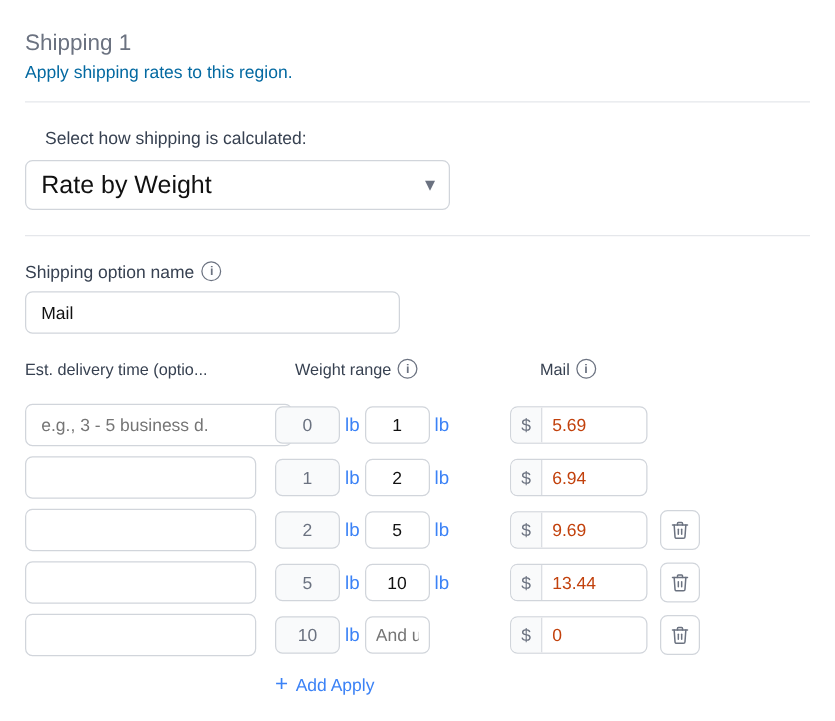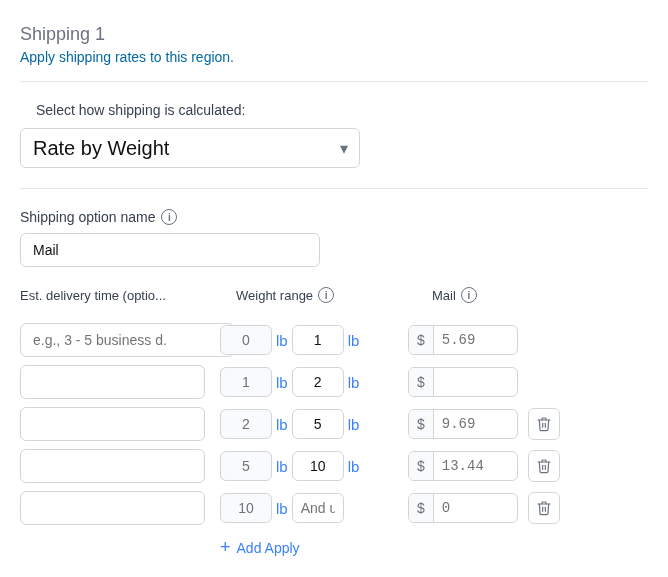--- a/index.html
+++ b/index.html
@@ -170,24 +170,23 @@
       background: #f9fafb;
       color: #6b7280;
       font-size: 14px;
       border-right: 1px solid #d1d5db;
     }
     .rate-input {
       width: 70px;
       padding: 6px 8px;
       border: none;
       font-size: 14px;
-      color: #737373;
+      color: #c2410c;
       outline: none;
       background: #fff;
-      font-family: Liberation Mono, monospace;
     }
     .delete-btn {
       margin-left: 10px;
       width: 32px;
       height: 32px;
       border: 1px solid #d1d5db;
       border-radius: 6px;
       background: #fff;
       cursor: pointer;
       display: flex;
@@ -287,20 +286,21 @@
       <input class="text-input" style="width: 185px;" type="text" placeholder="">
     </div>
     <div class="weight-range-group">
       <input class="small-input" type="text" value="1" disabled="" style="">
       <span class="unit-label">lb</span>
       <input class="small-input" type="text" value="2" style="">
       <span class="unit-label">lb</span>
     </div>
     <div class="rate-group">
       <span class="rate-prefix">$</span>
+      <input class="rate-input" type="text" value="6.94" style="">
     </div>
     <div class="delete-btn-placeholder"></div>
   </div>
 
   <div class="row">
     <div class="delivery-placeholder">
       <input class="text-input" style="width: 185px;" type="text" placeholder="">
     </div>
     <div class="weight-range-group">
       <input class="small-input" type="text" value="2" disabled="" style="">

